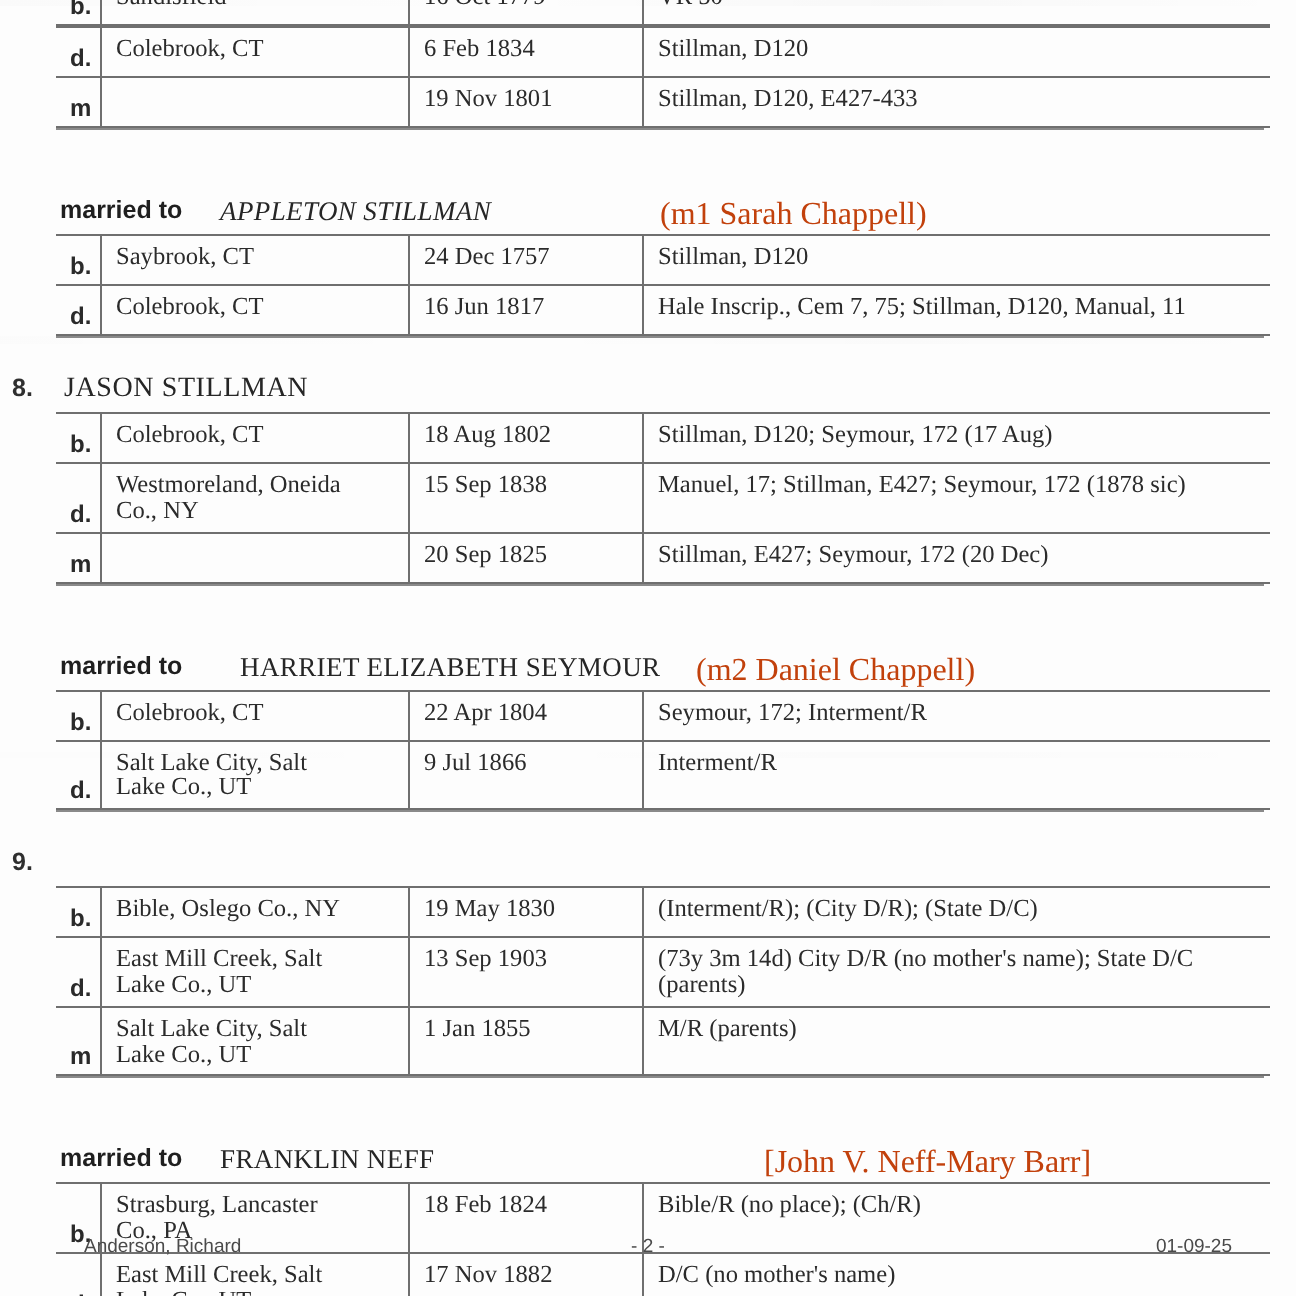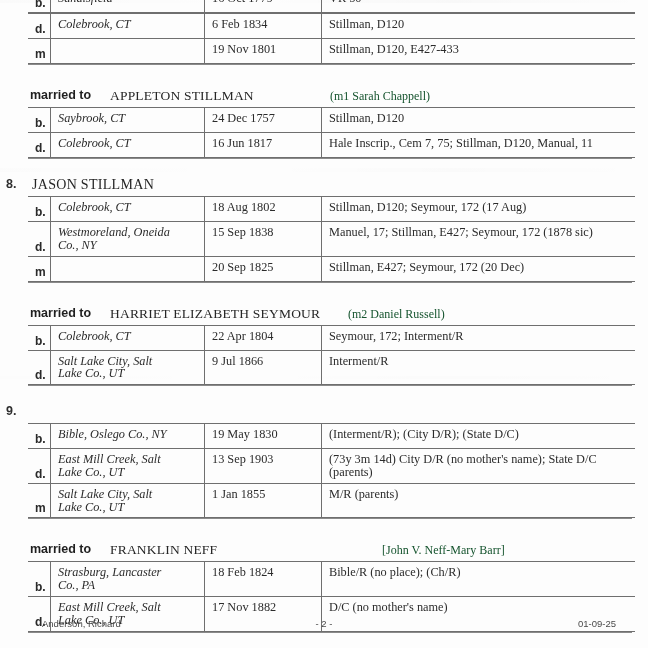--- a/index.html
+++ b/index.html
@@ -63,20 +63,21 @@
     font-size: 14px;
     letter-spacing: 0.3px;
     color: #262626;
     white-space: nowrap;
   }
 
   
   .spouse-head {
     position: relative;
     height: 22px;
+    margin-top: 10px;
   }
   .married-label {
     position: absolute;
     left: 30px;
     top: 3px;
     font-family: "Liberation Sans", "DejaVu Sans", sans-serif;
     font-size: 12.5px;
     font-weight: 700;
     color: #1f1f1f;
     white-space: nowrap;
@@ -85,22 +86,22 @@
     position: absolute;
     top: 3px;
     font-size: 13.5px;
     letter-spacing: 0.2px;
     color: #262626;
     white-space: nowrap;
   }
   .spouse-note {
     position: absolute;
     top: 4px;
-    font-size: 12px;
-    color: #14532d;
+    font-size: 16px;
+    color: #c2410c;
     white-space: nowrap;
   }
 
   
   .facts {
     position: relative;
     margin-left: 28px;
     width: 604px;
     border-collapse: collapse;
     border-spacing: 0;
@@ -116,21 +117,20 @@
   .facts tr:last-child td {
     border-bottom: 1.1px solid #6f6f6f;
   }
   .c-tag {
     width: 22px;
     border-right: 1.1px solid #6f6f6f;
   }
   .c-place {
     width: 153px;
     border-right: 1.1px solid #6f6f6f;
-    font-style: italic;
   }
   .c-date {
     width: 116px;
     border-right: 1.1px solid #6f6f6f;
   }
   .c-src {
     width: 313px;
   }
 
   .tag {
@@ -279,21 +279,21 @@
               <td class="c-src">
                 <div class="txt">Stillman, D120, E427-433</div>
               </td>
             </tr>
           </tbody>
         </table>
         <div class="tail-rule"></div>
         <div class="gap-lg"></div>
         <div class="spouse-head">
           <div class="married-label">married to</div>
-          <div class="spouse-name" style="left: 110px;">APPLETON STILLMAN</div>
+          <div class="spouse-name" style="left: 110px; font-style: italic;">APPLETON STILLMAN</div>
           <div class="spouse-note" style="left: 330px;">(m1 Sarah Chappell)</div>
         </div>
         <table class="facts">
           <tbody>
             <tr>
               <td class="c-tag">
                 <span class="tag">b.</span>
                 <div class="cellrow"></div>
               </td>
               <td class="c-place">
@@ -378,22 +378,22 @@
               <td class="c-src">
                 <div class="txt">Stillman, E427; Seymour, 172 (20 Dec)</div>
               </td>
             </tr>
           </tbody>
         </table>
         <div class="tail-rule"></div>
         <div class="gap-lg"></div>
         <div class="spouse-head">
           <div class="married-label">married to</div>
-          <div class="spouse-name" style="left: 110px;">HARRIET ELIZABETH SEYMOUR</div>
-          <div class="spouse-note" style="left: 348px;">(m2 Daniel Russell)</div>
+          <div class="spouse-name" style="left: 120px;">HARRIET ELIZABETH SEYMOUR</div>
+          <div class="spouse-note" style="left: 348px;">(m2 Daniel Chappell)</div>
         </div>
         <table class="facts">
           <tbody>
             <tr>
               <td class="c-tag">
                 <span class="tag">b.</span>
                 <div class="cellrow"></div>
               </td>
               <td class="c-place">
                 <div class="txt">Colebrook, CT</div>

